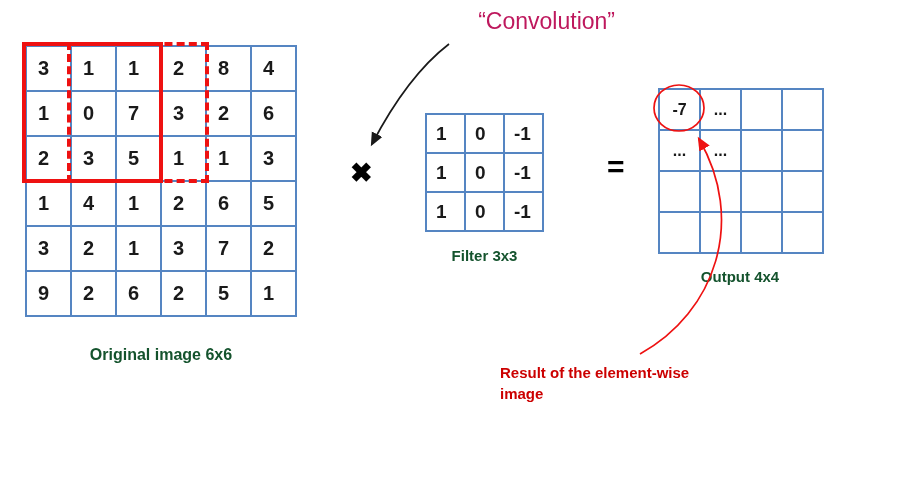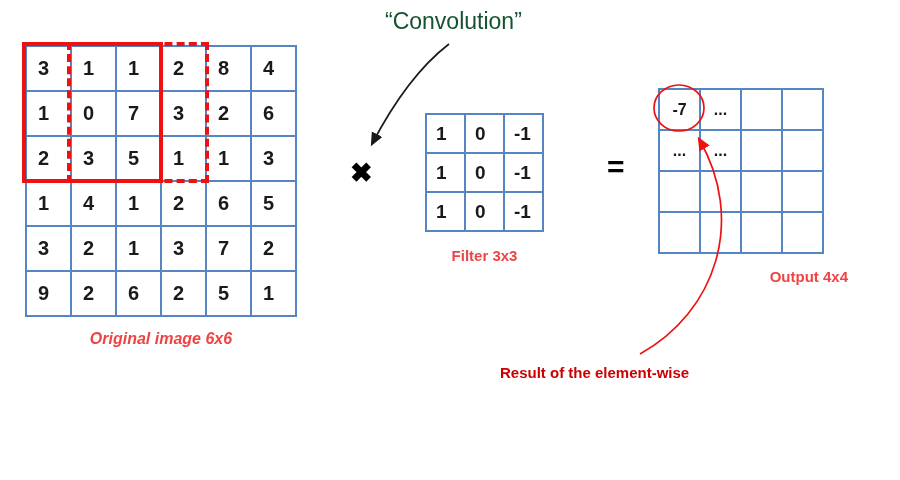--- a/index.html
+++ b/index.html
@@ -9,27 +9,27 @@
   .grid { position:absolute; display:grid; border:1px solid var(--gl); background:#fff; }
   .cell { display:flex; align-items:center; box-sizing:border-box; border:1px solid var(--gl);
           font-weight:bold; color:#1a1a1a; background:#fff; }
   .grid-original { left:25px; top:45px; grid-template-columns:repeat(6,45px); grid-auto-rows:45px; }
   .grid-original .cell { font-size:20px; padding-left:11px; }
   .grid-filter { left:425px; top:113px; grid-template-columns:repeat(3,39px); grid-auto-rows:39px; }
   .grid-filter .cell { font-size:19px; padding-left:9px; }
   .grid-output { left:658px; top:88px; grid-template-columns:repeat(4,41px); grid-auto-rows:41px; }
   .grid-output .cell { font-size:16px; justify-content:center; }
 
-  .label { position:absolute; font-weight:bold; font-size:16px; color:#ef4444; text-align:center; }
-  .label-original { left:25px; top:330px; width:272px;font-style:italic; }
+  .label { position:absolute; font-weight:bold; font-size:16px; color:#14532d; text-align:center; }
+  .label-original { left:25px; top:346px; width:272px; }
   .label-filter   { left:412px; top:247px; width:145px; font-size:15px; }
-  .label-output   { left:680px; top:268px; width:168px; font-size:15px;text-align:right; }
+  .label-output   { left:656px; top:268px; width:168px; font-size:15px; }
 
-  .title { position:absolute; left:385px; top:8px; width:230px; text-align:left;
-           font-size:23px; color:#14532d; }
+  .title { position:absolute; left:385px; top:8px; width:230px; text-align:right;
+           font-size:23px; color:#be185d; }
 
   .op { position:absolute; font-weight:bold; color:#000; }
   .op-multiply { left:350px; top:157px; font-size:27px; }
   .op-equals   { left:607px; top:150px; font-size:30px; }
 
   .win { position:absolute; box-sizing:border-box; pointer-events:none; }
   .win-dashed { left:67px; top:42px; width:142px; height:141px; border:4px dashed var(--hl); }
   .win-solid  { left:22px; top:42px; width:141px; height:141px; border:4px solid var(--hl); }
 
   .overlay { position:absolute; left:0; top:0; width:900px; height:480px; pointer-events:none; }
@@ -137,15 +137,16 @@
         <path d="M0,0 L8,3.5 L0,7 Z" class="fill-red"></path>
       </marker>
     </defs>
     <path class="stroke-black" d="M449,44 C423,64 396,98 372,144" marker-end="url(#ah-b)"></path>
     <path class="stroke-red" d="M640,354 C716,312 746,220 699,139" marker-end="url(#ah-r)"></path>
     <ellipse class="stroke-red" cx="679" cy="108" rx="25" ry="23"></ellipse>
   </svg>
 
   <div class="annotation">
     <div>Result of the element-wise</div>
+    <div>image</div>
   </div>
 
 </div>
 
 </body></html>

